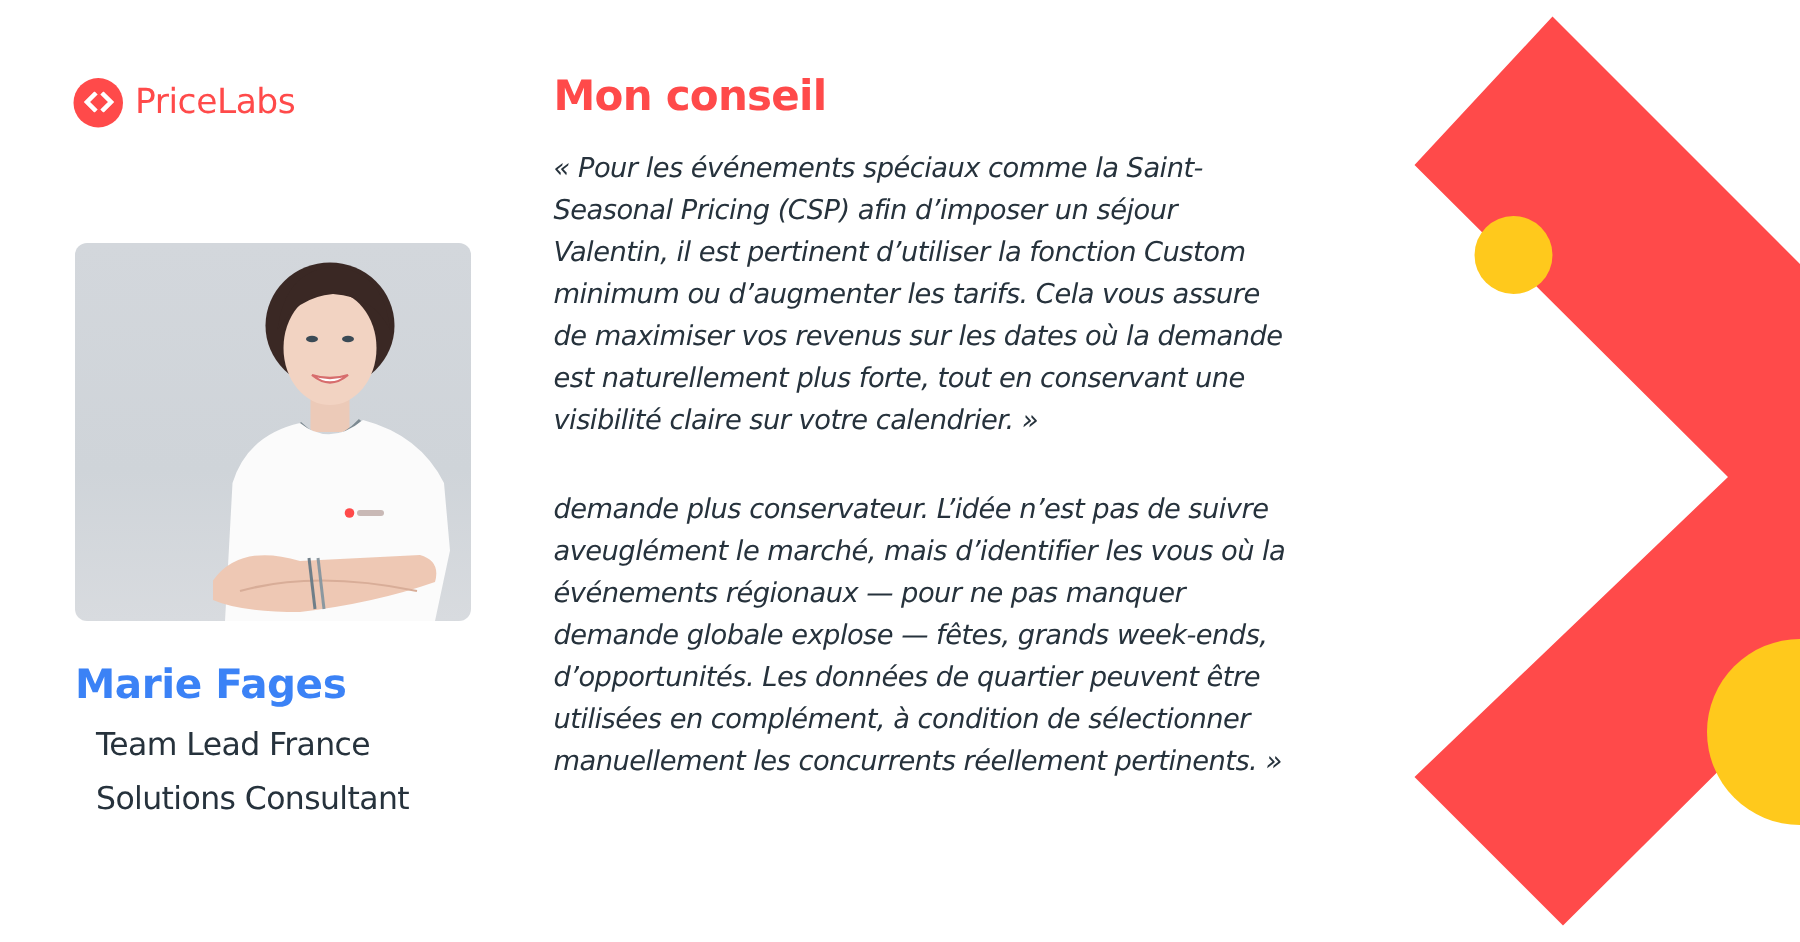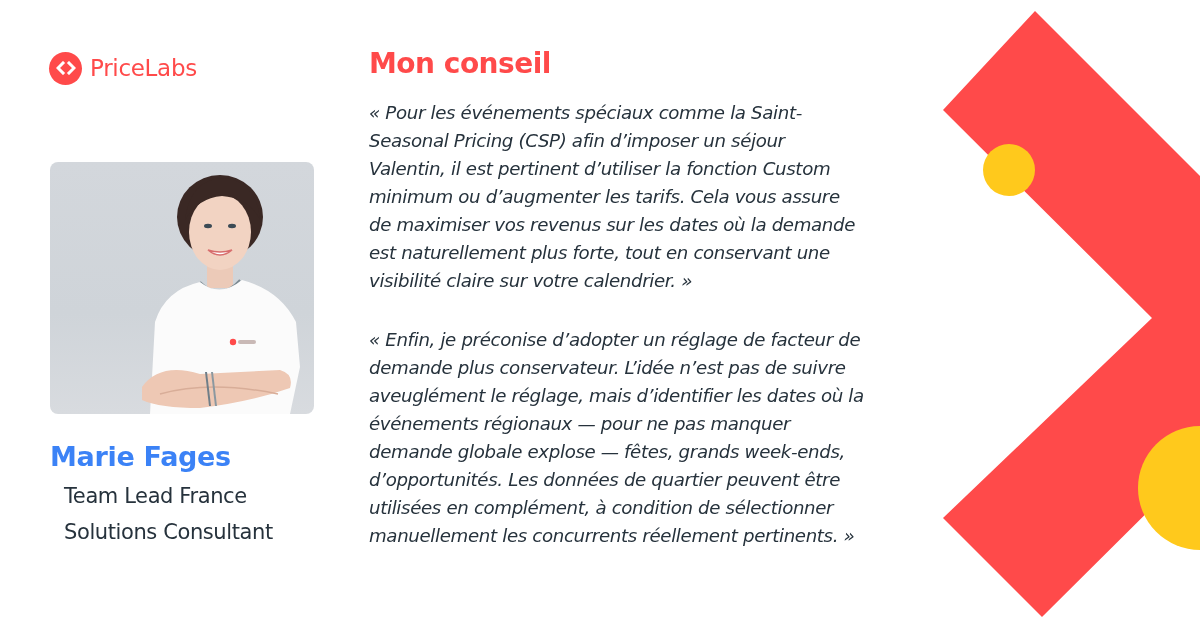--- a/index.html
+++ b/index.html
@@ -87,21 +87,20 @@
   <span class="line">« Pour les événements spéciaux comme la Saint-</span>
   <span class="line">Seasonal Pricing (CSP) afin d’imposer un séjour</span>
   <span class="line">Valentin, il est pertinent d’utiliser la fonction Custom</span>
   <span class="line">minimum ou d’augmenter les tarifs. Cela vous assure</span>
   <span class="line">de maximiser vos revenus sur les dates où la demande</span>
   <span class="line">est naturellement plus forte, tout en conservant une</span>
   <span class="line">visibilité claire sur votre calendrier. »</span>
 </div>
 
 <div class="quote quote-2">
-  <span class="line">« Enfin, je préconise d’adopter un réglage de facteur de</span>
   <span class="line">demande plus conservateur. L’idée n’est pas de suivre</span>
-  <span class="line">aveuglément le réglage, mais d’identifier les dates où la</span>
+  <span class="line">aveuglément le marché, mais d’identifier les vous où la</span>
   <span class="line">événements régionaux — pour ne pas manquer</span>
   <span class="line">demande globale explose — fêtes, grands week-ends,</span>
   <span class="line">d’opportunités. Les données de quartier peuvent être</span>
   <span class="line">utilisées en complément, à condition de sélectionner</span>
   <span class="line">manuellement les concurrents réellement pertinents. »</span>
 </div>
 
 </body></html>

